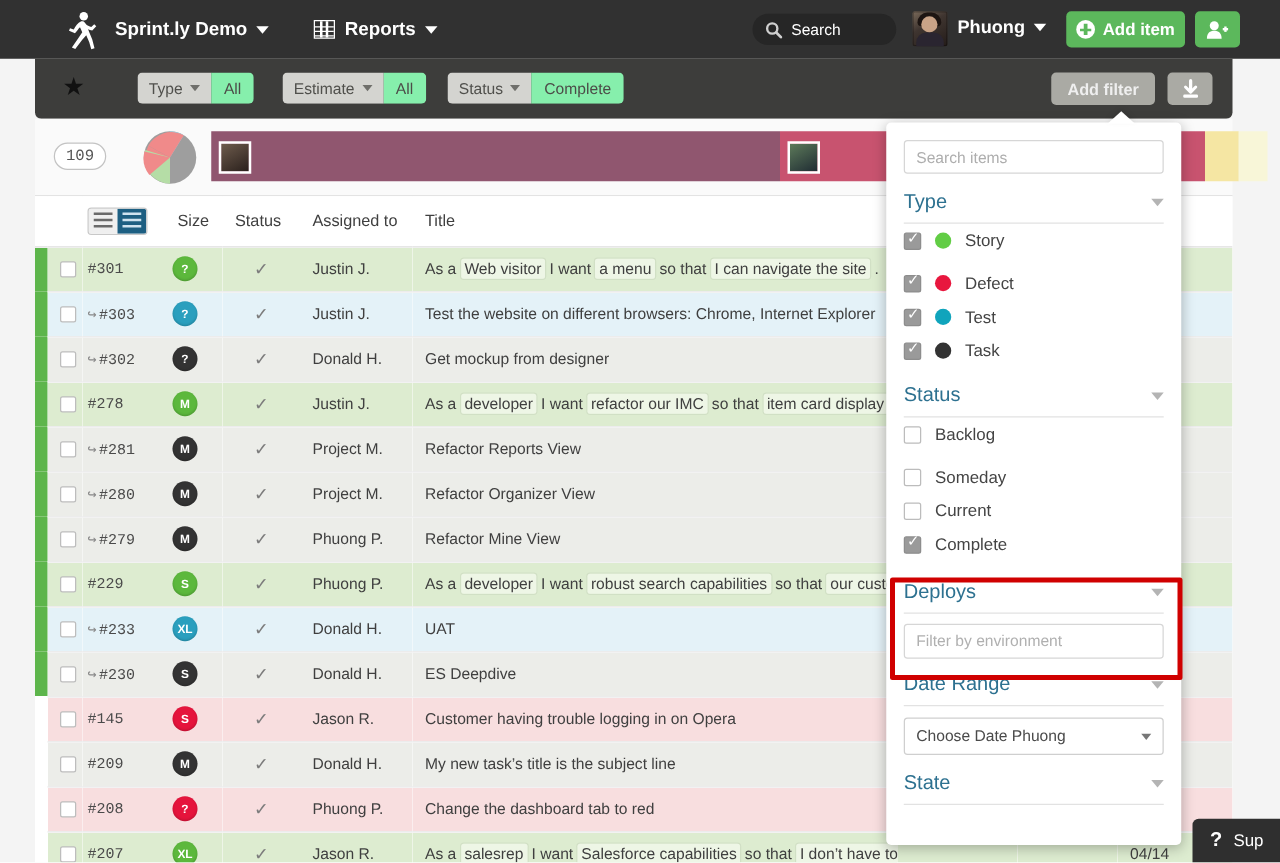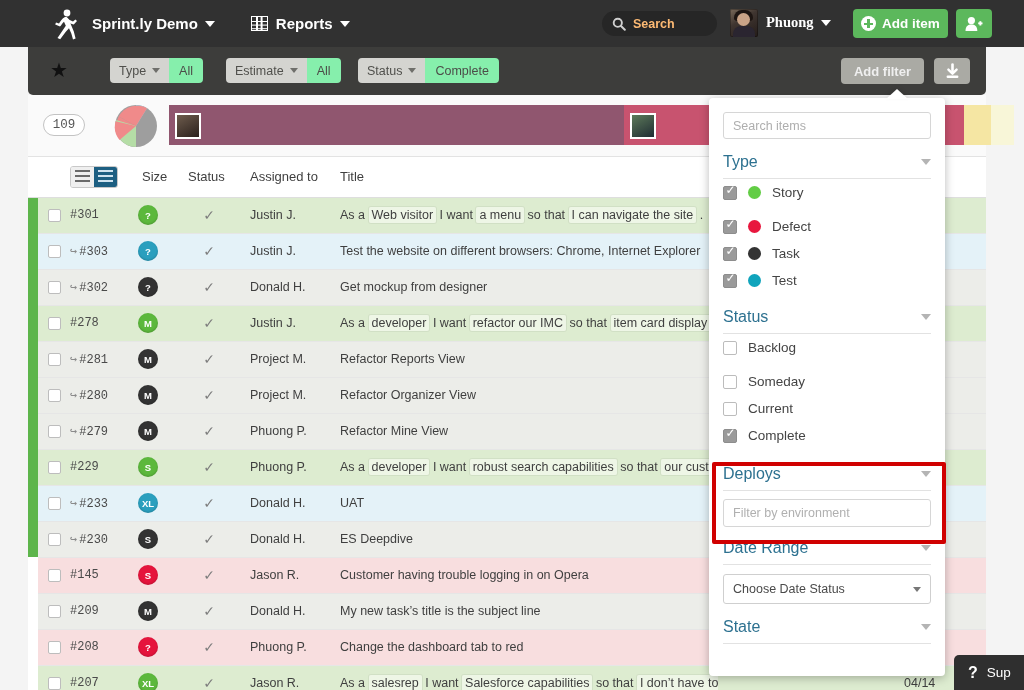--- a/index.html
+++ b/index.html
@@ -44,21 +44,21 @@
     box-shadow: 0 3.6px 0 #fff, 0 7.2px 0 #fff; }
   .grid-icon:after { top: 0; bottom: 0; left: 4.5px; width: 1.2px;
     box-shadow: 4.6px 0 0 #fff; }
 
   .search-box {
     position: absolute; left: 602px; top: 11px; width: 115px; height: 25px;
     background: #262626; border-radius: 13px; display: flex; align-items: center;
     padding-left: 10px; cursor: text;
   }
   .search-icon-wrap { width: 14px; height: 14px; flex: none; }
-  .search-placeholder { color: #fdba74; font-size: 12.5px; margin-left: 7px; font-weight: bold; }
+  .search-placeholder { color: #ffffff; font-size: 12.5px; margin-left: 7px; }
 
   .avatar-top {
     position: absolute; left: 730px; top: 9px; width: 28px; height: 28px;
     border-radius: 2px; overflow: hidden;
     background: linear-gradient(150deg,#7a6a5a 0%,#3f3530 40%,#241c19 100%);
     box-shadow: inset 0 0 0 1px rgba(0,0,0,.3);
   }
   .avatar-top .face {
     position: absolute; left: 7px; top: 4px; width: 13px; height: 13px;
     border-radius: 50%; background: #c9a387;
@@ -68,21 +68,20 @@
     border-radius: 10px 10px 4px 4px; background: #1d1512;
   }
   .avatar-top .body {
     position: absolute; left: 3px; top: 17px; width: 22px; height: 12px;
     border-radius: 8px 8px 0 0; background: #2a2530;
   }
   .user-name {
     position: absolute; left: 766px; top: 14px; color: #fff;
     font-size: 14.5px; font-weight: bold; display: flex; align-items: center;
     cursor: pointer;
-    font-family: Liberation Serif, serif;
   }
   .add-item-btn {
     position: absolute; left: 853px; top: 9px; width: 95px; height: 29px;
     background: #5cb85c; border-radius: 4px; color: #fff;
     font-size: 13.5px; font-weight: bold; display: flex; align-items: center;
     justify-content: center; cursor: pointer;
   }
   .plus-circle {
     width: 15px; height: 15px; border-radius: 50%; background: #fff;
     position: relative; margin-right: 6px; flex: none;
@@ -727,27 +726,27 @@
             <span class="typedot td-green"></span>
             <span>Story</span>
           </div>
           <div class="dd-opt dd-opt-first">
             <span class="cbx on"></span>
             <span class="typedot td-red"></span>
             <span>Defect</span>
           </div>
           <div class="dd-opt">
             <span class="cbx on"></span>
-            <span class="typedot td-black"></span>
-            <span>Task</span>
+            <span class="typedot td-teal"></span>
+            <span>Test</span>
           </div>
           <div class="dd-opt">
             <span class="cbx on"></span>
-            <span class="typedot td-teal"></span>
-            <span>Test</span>
+            <span class="typedot td-black"></span>
+            <span>Task</span>
           </div>
         </div>
 
       
       <div class="dd-section-head">
         <span class="dd-section-title">Status</span>
         <span class="dd-chev"></span>
       </div>
       <div class="dd-rule"></div>
       <div id="status-opts">
@@ -777,21 +776,21 @@
       <div class="dd-rule"></div>
       <input class="dd-envinput" type="text" placeholder="Filter by environment" style="">
 
       
       <div class="dd-section-head" style="margin-top:12px">
         <span class="dd-section-title">Date Range</span>
         <span class="dd-chev"></span>
       </div>
       <div class="dd-rule"></div>
       <div class="dd-select">
-        <span>Choose Date Status</span>
+        <span>Choose Date Phuong</span>
         <span class="tri2"></span>
       </div>
 
       
       <div class="dd-section-head" style="margin-top:14px">
         <span class="dd-section-title">State</span>
         <span class="dd-chev"></span>
       </div>
       <div class="dd-rule"></div>
     </div>

